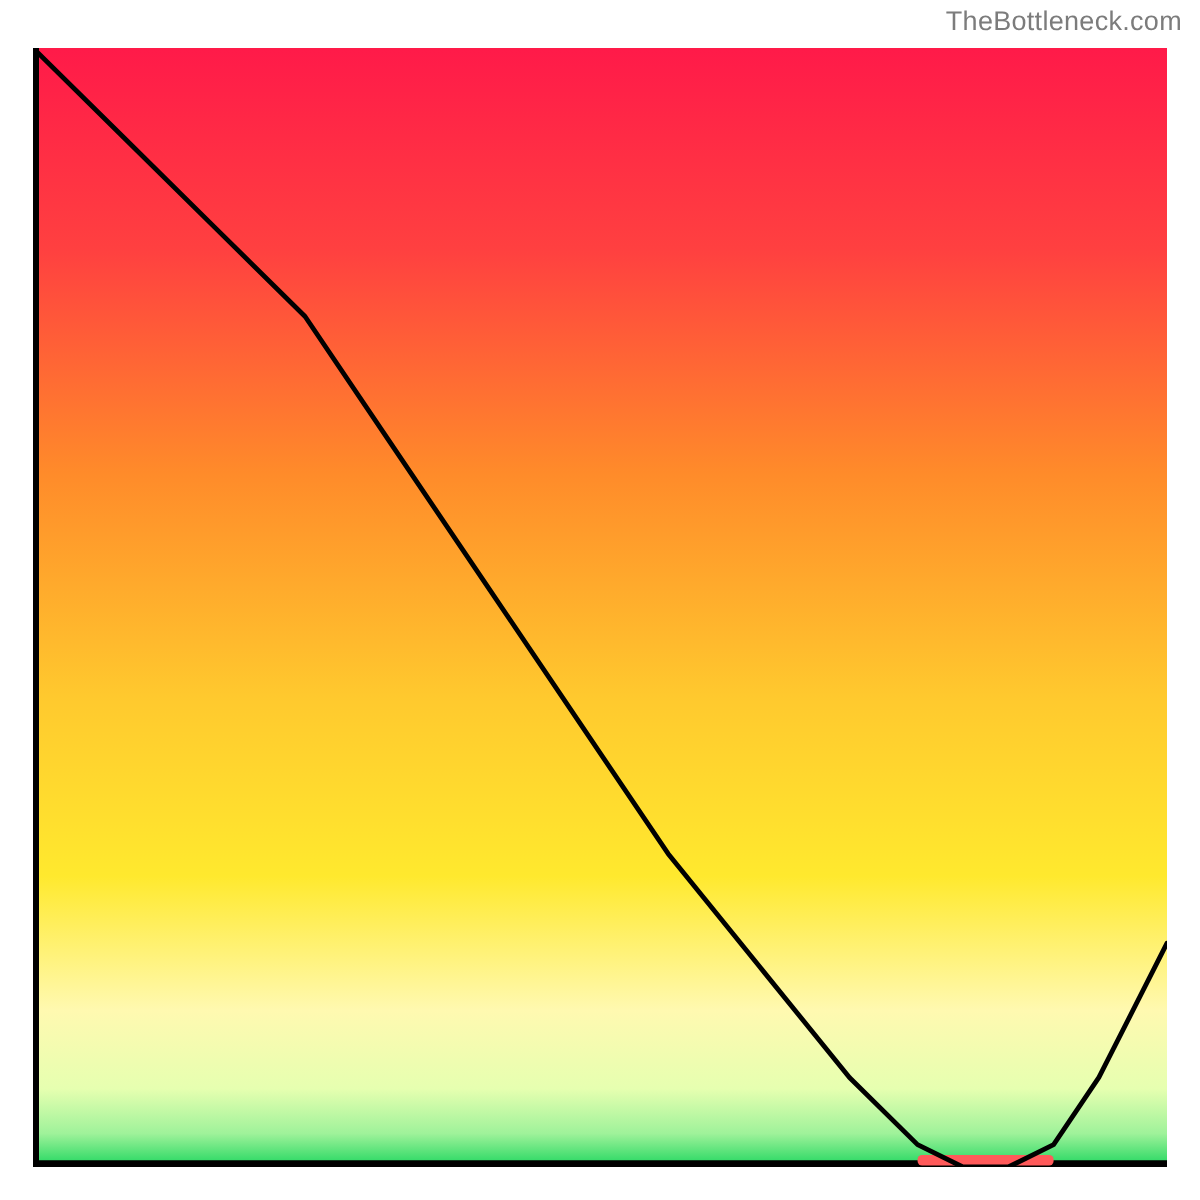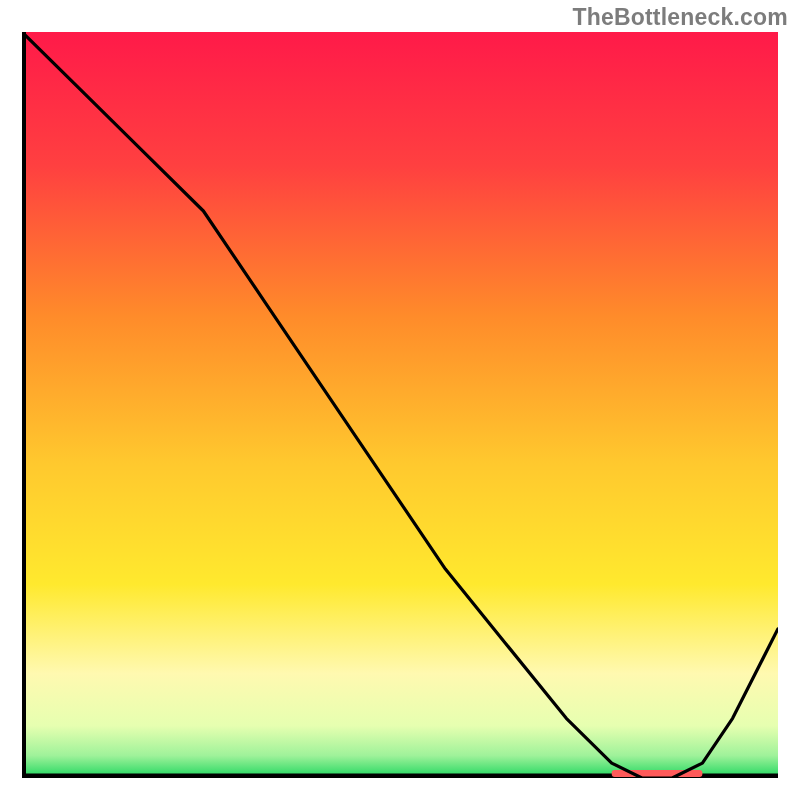--- a/index.html
+++ b/index.html
@@ -13,22 +13,22 @@
   }
   .wrap {
     width: 800px;
     height: 800px;
     position: relative;
   }
   .attribution {
     position: absolute;
     top: 4px;
     right: 12px;
-    font-size: 23px;
-    font-weight: 700;
+    font-size: 18px;
+    font-weight: 400;
     color: #7c7c7c;
     letter-spacing: 0.2px;
     margin-left: 11px;
   }
   .plot {
     position: absolute;
     left: 22px;
     top: 32px;
     width: 756px;
     height: 746px;

